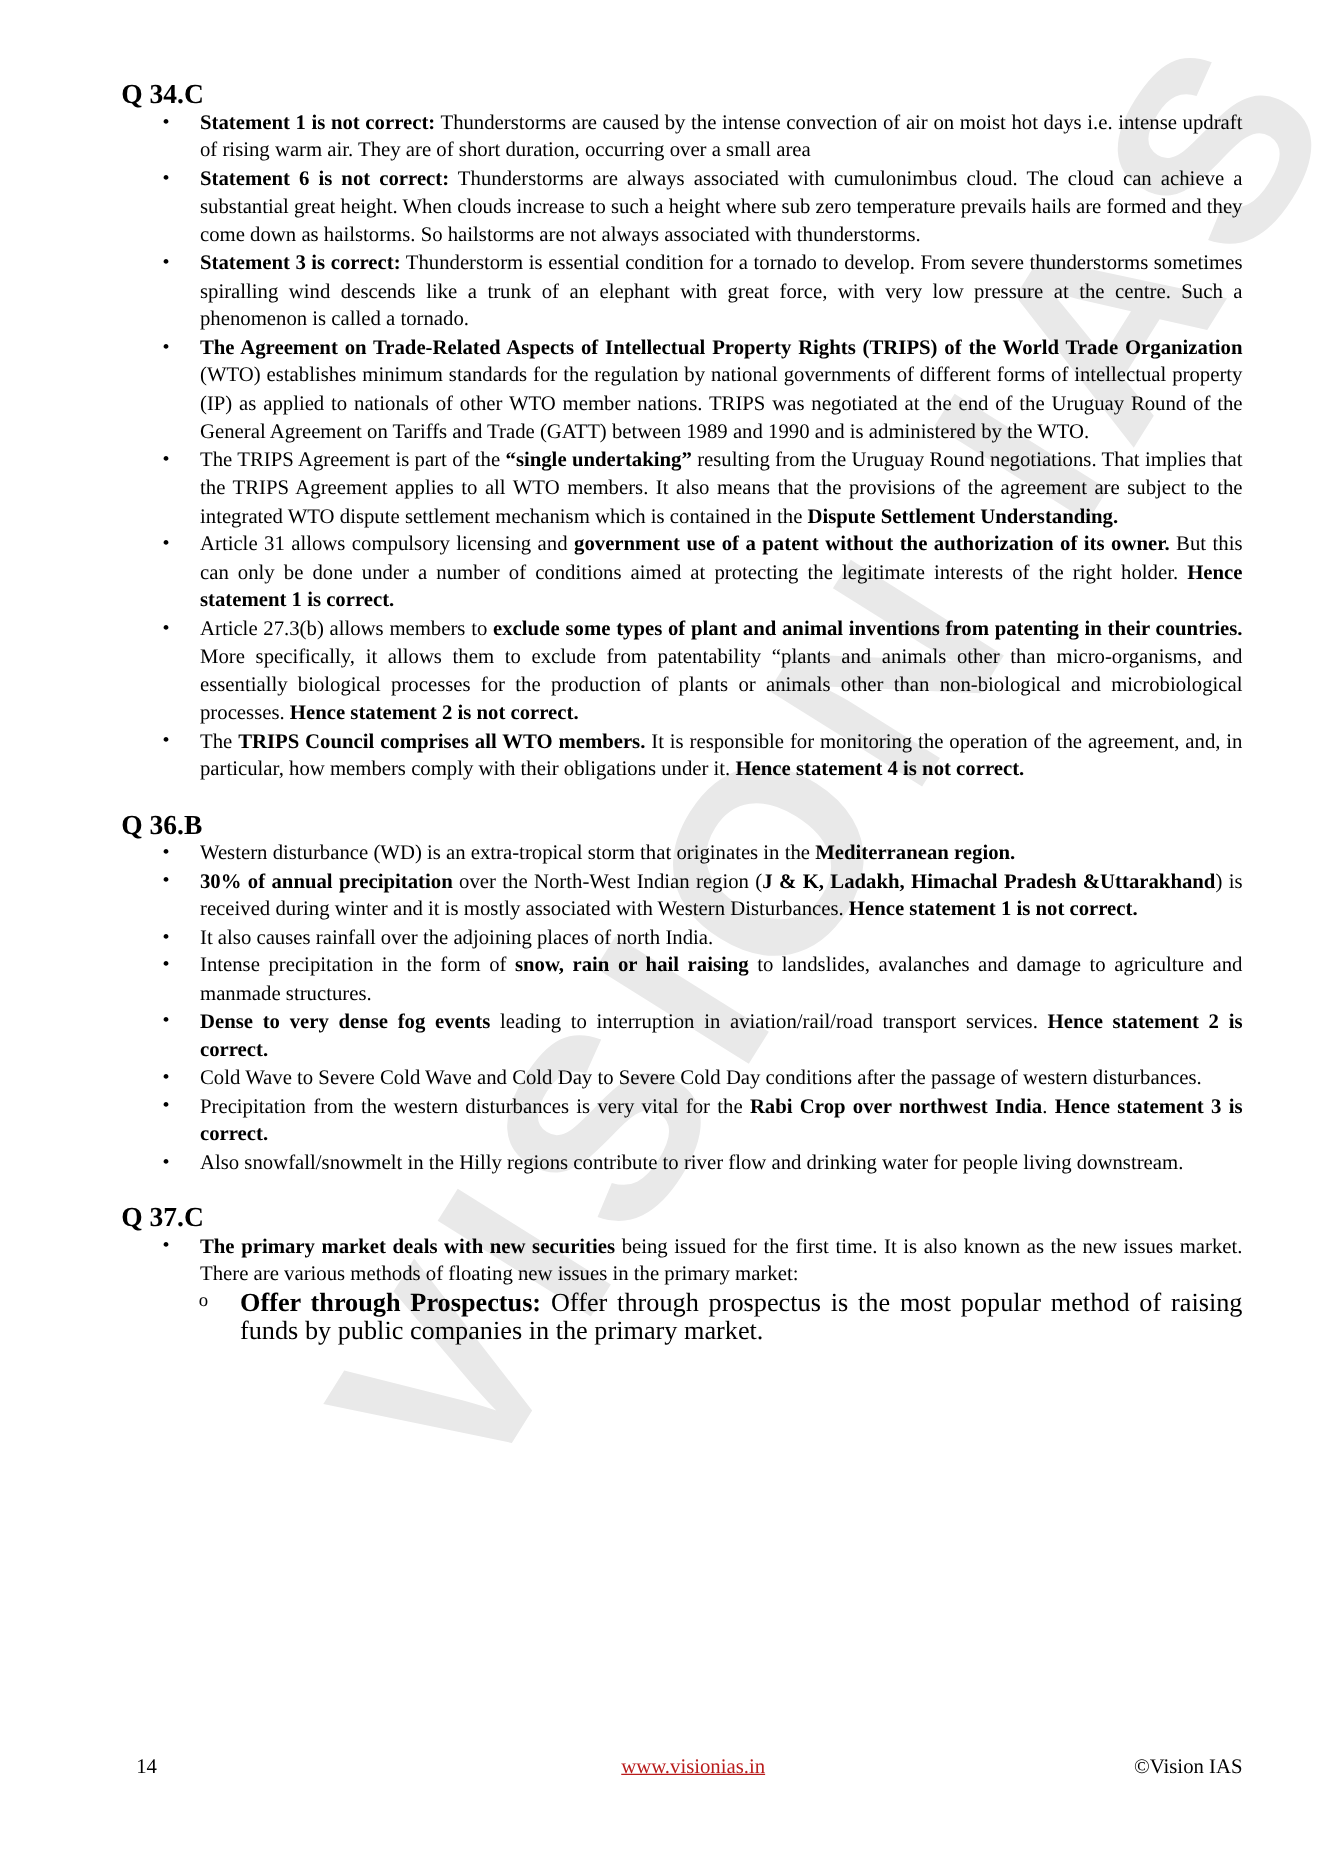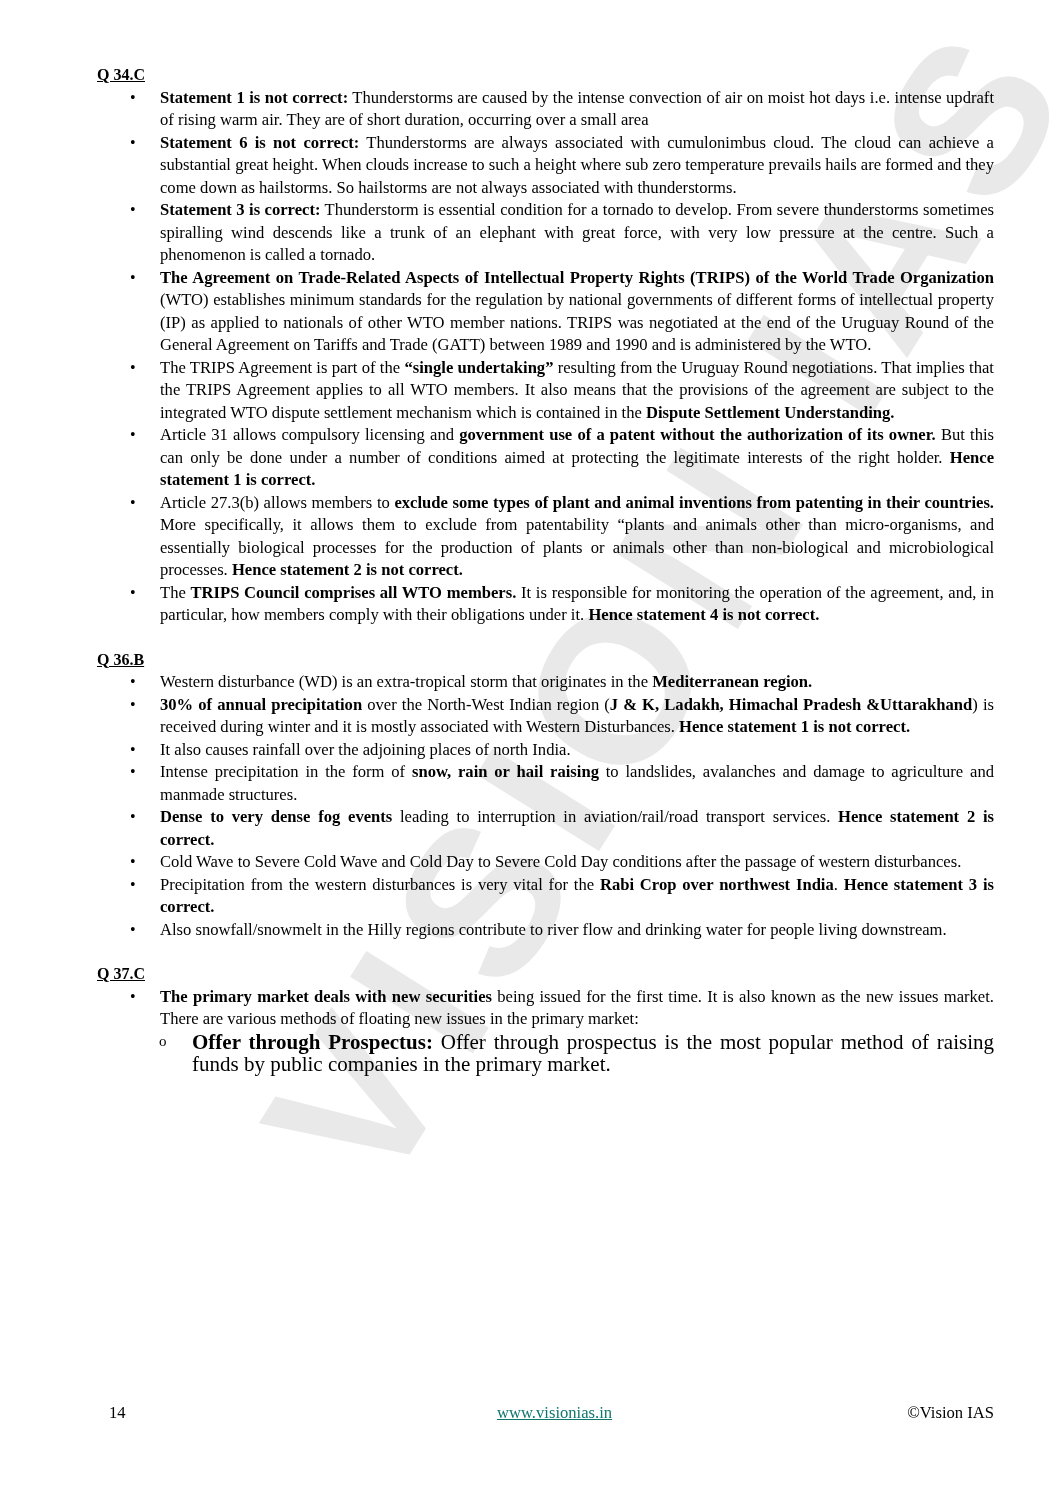--- a/index.html
+++ b/index.html
@@ -4,33 +4,33 @@
 <style>
   html, body { margin:0; padding:0; background:#ffffff; }
   body { width:1058px; height:1497px; position:relative; overflow:hidden;
          font-family:"Liberation Serif", "DejaVu Serif", serif; color:#000; }
   .watermark { position:absolute; left:90px; top:420px; width:900px; height:700px;
                pointer-events:none; z-index:0; }
   .watermark span { position:absolute; left:0; top:250px; font-family:"Liberation Sans", sans-serif;
                font-weight:bold; font-size:210px; color:#e9e9e9; letter-spacing:20px;
                transform:rotate(-58deg); transform-origin:450px 100px; white-space:nowrap; }
   .page { position:absolute; left:97px; top:64px; width:897px; z-index:1; }
-  .q { font-size:16px; line-height:22.5px; font-weight:bold; margin:0;text-decoration:underline; }
+  .q { font-size:22px; line-height:22.5px; font-weight:bold; margin:0; }
   ul { margin:0; padding:0; list-style:none; }
   li.b { position:relative; padding-left:63px; font-size:16.6px; line-height:22.5px;
          text-align:justify; }
   li.b::before { content:"\2022"; position:absolute; left:33px; top:0; font-size:16px; }
   li.s { position:relative; padding-left:95px; font-size:21px; line-height:22.5px;
          text-align:justify; }
   li.s::before { content:"o"; position:absolute; left:62px; top:-1px; font-size:15px; }
   b { font-weight:bold; }
   .gap { height:22px; }
   .footer { position:absolute; left:97px; top:1403px; width:897px; font-size:16.6px; z-index:1; }
   .footer .pn { position:absolute; left:12px; }
-  .footer .url { position:absolute; left:400px; color:#0f766e; text-decoration:underline; }
+  .footer .url { position:absolute; left:400px; color:#b91c1c; text-decoration:underline; }
   .footer .copy { position:absolute; right:0; }
 </style>
 </head>
 <body>
 
 <div class="watermark">
     <span>VISION IAS</span>
   </div>
 
 <div class="page">

